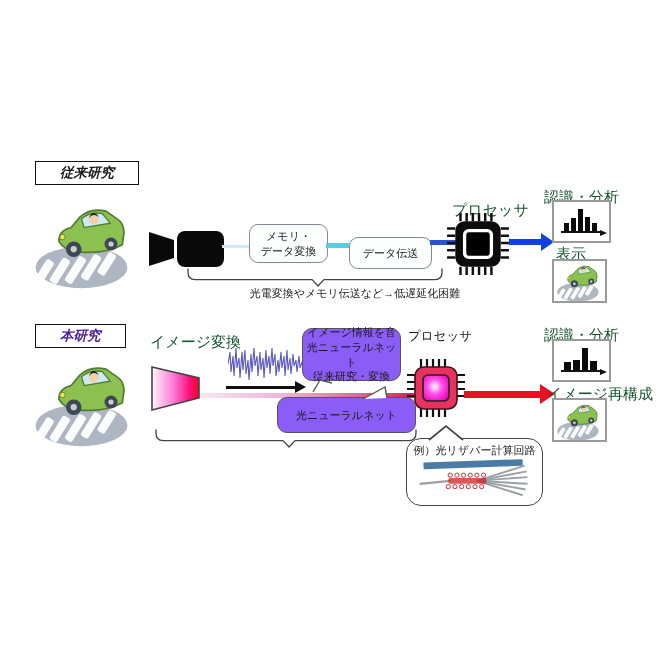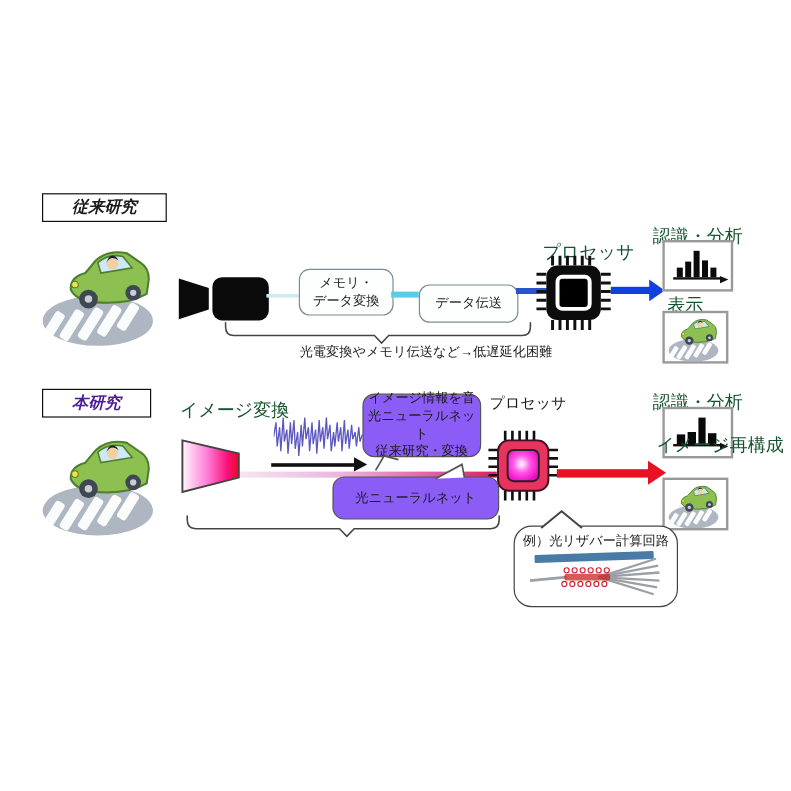--- a/index.html
+++ b/index.html
@@ -209,33 +209,33 @@
 
   <div class="histwrap" style="left:552px;top:339px;width:55px;height:39px">
     <div class="hist wide">
         <span style="height: 35%;"></span>
         <span style="height: 45%;"></span>
         <span style="height: 95%;"></span>
         <span style="height: 40%;"></span>
       </div>
   </div>
 
-  <div class="lbl" style="left:547px;top:362px">イメージ再構成</div>
+  <div class="lbl" style="left:547px;top:385px">イメージ再構成</div>
 
   <div class="thumbbox" style="left:552px;top:398px;width:51px;height:40px">
     <svg width="47" height="43" viewBox="0 0 120 110">
         <use href="#carSym"></use>
       </svg>
   </div>
 
   <svg class="abs" style="left:154px;top:429px" width="264" height="19" viewBox="0 0 260 18" preserveAspectRatio="none">
     <path d="M2,1 V4 Q2,11 9,11 H127 L133,17 L139,11 H251 Q258,11 258,4 V1" fill="none" stroke="#444" stroke-width="1.3" stroke-linecap="round"></path>
   </svg>
 
-  <div class="ex-bubble" style="left:428px;top:438px;width:135px;height:66px">
+  <div class="ex-bubble" style="left:406px;top:438px;width:135px;height:66px">
     <div class="ex-title">例）光リザバー計算回路</div>
     <svg width="124" height="42" viewBox="0 0 120 44">
       <rect x="6" y="3" width="104" height="7" rx="1" fill="#4a7ba6" transform="rotate(-2 58 6)"></rect>
       <path d="M2,27 L34,24" stroke="#9aa0a6" stroke-width="2.4" fill="none"></path>
       <g stroke="#9aa0a6" stroke-width="2" fill="none">
         <path d="M62,24 L112,8"></path>
           <path d="M62,24 L114,14"></path>
           <path d="M62,24 L115,20"></path>
         <path d="M62,24 L115,27"></path>
           <path d="M62,24 L113,33"></path>

